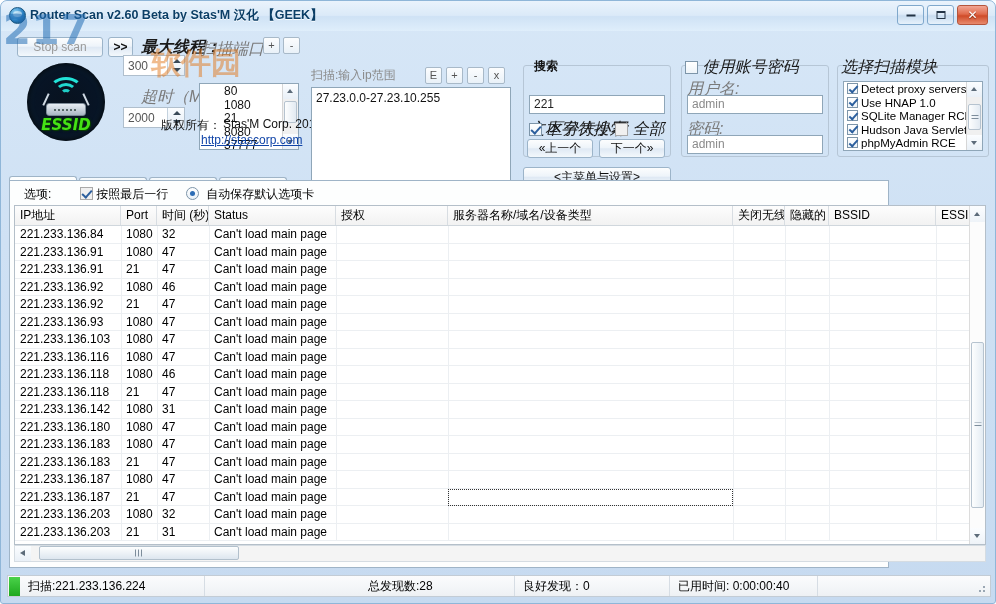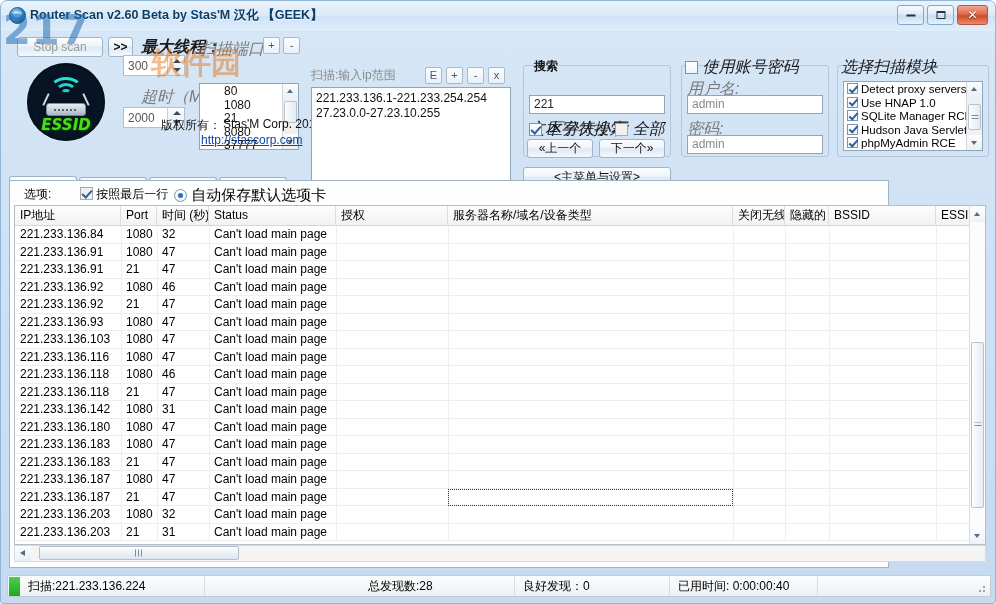--- a/index.html
+++ b/index.html
@@ -206,21 +206,21 @@
   .tab.sel { background:#fdfefe; top:-1px; height:21px; line-height:20px; font-weight:normal; }
 
   
   #panel {
     position:absolute; left:8px; top:179px; width:880px; height:388px;
     background:#fdfefe; border:1px solid #9fb4c7;
   }
   #optrow { position:absolute; left:0; top:0; width:100%; height:24px; }
   #opt-label { position:absolute; left:14px; top:5px; font-size:12px; }
   #opt-last { position:absolute; left:70px; top:5px; font-size:12px; white-space:nowrap; cursor:pointer; }
-  #opt-auto { position:absolute; left:164px; top:5px; font-size:15px; white-space:nowrap; cursor:pointer; }
+  #opt-auto { position:absolute; left:176px; top:5px; font-size:12px; white-space:nowrap; cursor:pointer;font-family:Liberation Mono, monospace; }
 
   
   #grid { position:absolute; left:4px; top:24px; width:972px; height:340px; border:1px solid #b4bfc9; background:#fff; overflow:hidden; }
   #ghead { position:absolute; left:0; top:0; height:20px; width:100%;
     background: linear-gradient(to bottom,#fdfdfd,#f2f2f2); border-bottom:1px solid #d0d7dd; }
   .hcell { position:absolute; top:0; height:19px; line-height:19px; font-size:12px;
     padding-left:5px; border-right:1px solid #d8dde2; white-space:nowrap; overflow:hidden; cursor:pointer; }
   #gbody { position:absolute; left:0; top:20px; right:16px; bottom:0; overflow:hidden; }
   .grow { position:relative; height:17.5px; border-bottom:1px solid #eceff2; }
   .gcell { position:absolute; top:0; height:17.5px; line-height:17.5px; font-size:12px;
@@ -364,21 +364,20 @@
     <div class="copy" style="left:222px; top:86px;">Stas'M Corp. 2018</div>
     <div class="link" style="left:200px; top:102px;">http://stascorp.com</div>
 
     <div class="gbox" id="range-box"></div>
     <div id="range-caption">扫描:输入ip范围</div>
     <div class="minibtn" style="left:424px;">E</div>
     <div class="minibtn" style="left:445px;">+</div>
     <div class="minibtn" style="left:466px;">-</div>
     <div class="minibtn" style="left:487px;">x</div>
     <div id="range-input">
-        <div>221.233.136.1-221.233.254.254</div>
         <div>27.23.0.0-27.23.10.255</div>
       </div>
 
     <div class="gbox" id="search-box">
       <span class="gcap">搜索</span>
     </div>
     <div class="lbl" style="left:528px; top:48px;margin-top:40px;">文本字符搜索:</div>
     <input class="tinp" style="position: absolute; left: 528px; top: 64px; width: 136px;" value="221">
     <div class="lbl" style="left:528px; top:88px; cursor:pointer;">
       <span class="cbx on"></span>

